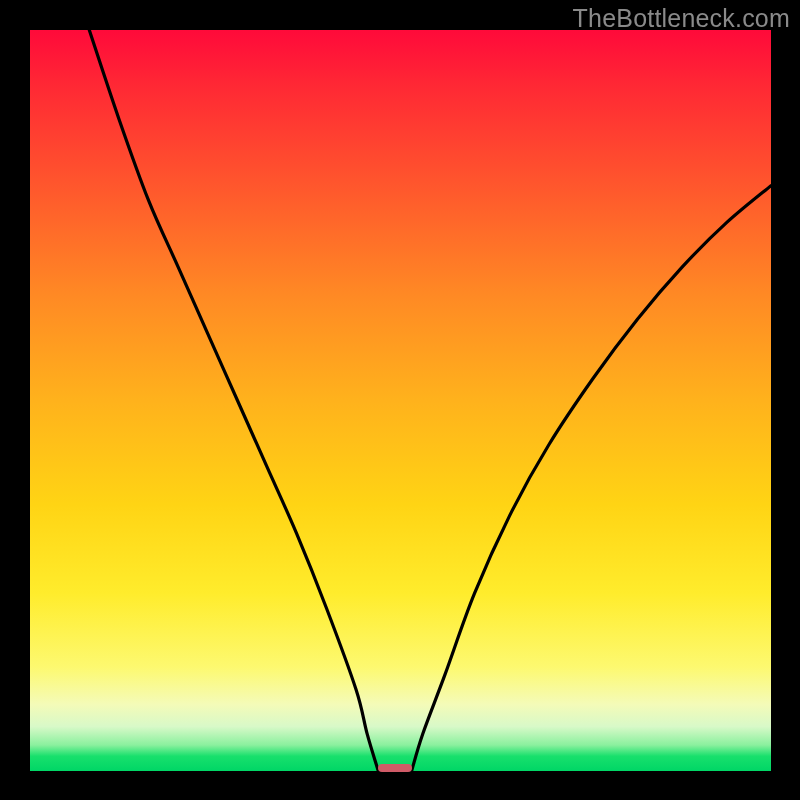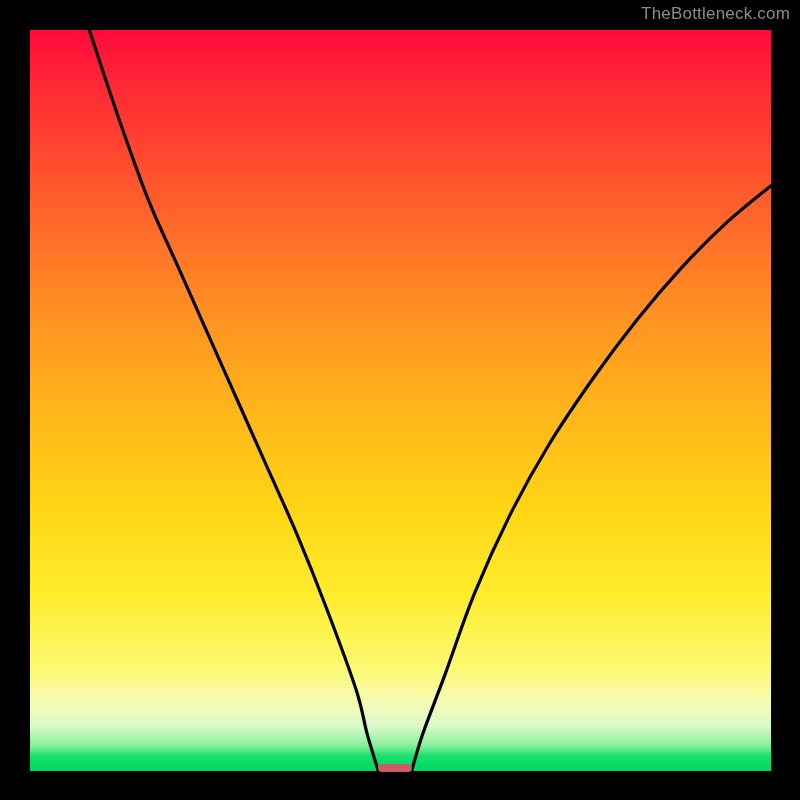--- a/index.html
+++ b/index.html
@@ -46,21 +46,21 @@
   .marker {
     position: absolute;
     background: #cf5b67;
     border-radius: 8px;
   }
   .watermark {
     position: absolute;
     top: 4px;
     right: 10px;
     color: #8a8a8a;
-    font-size: 17px;
+    font-size: 25px;
     letter-spacing: 0.2px;
     user-select: none;
   }
 </style>
 </head>
 <body>
 
 <div class="frame">
 
   <div class="plot">

